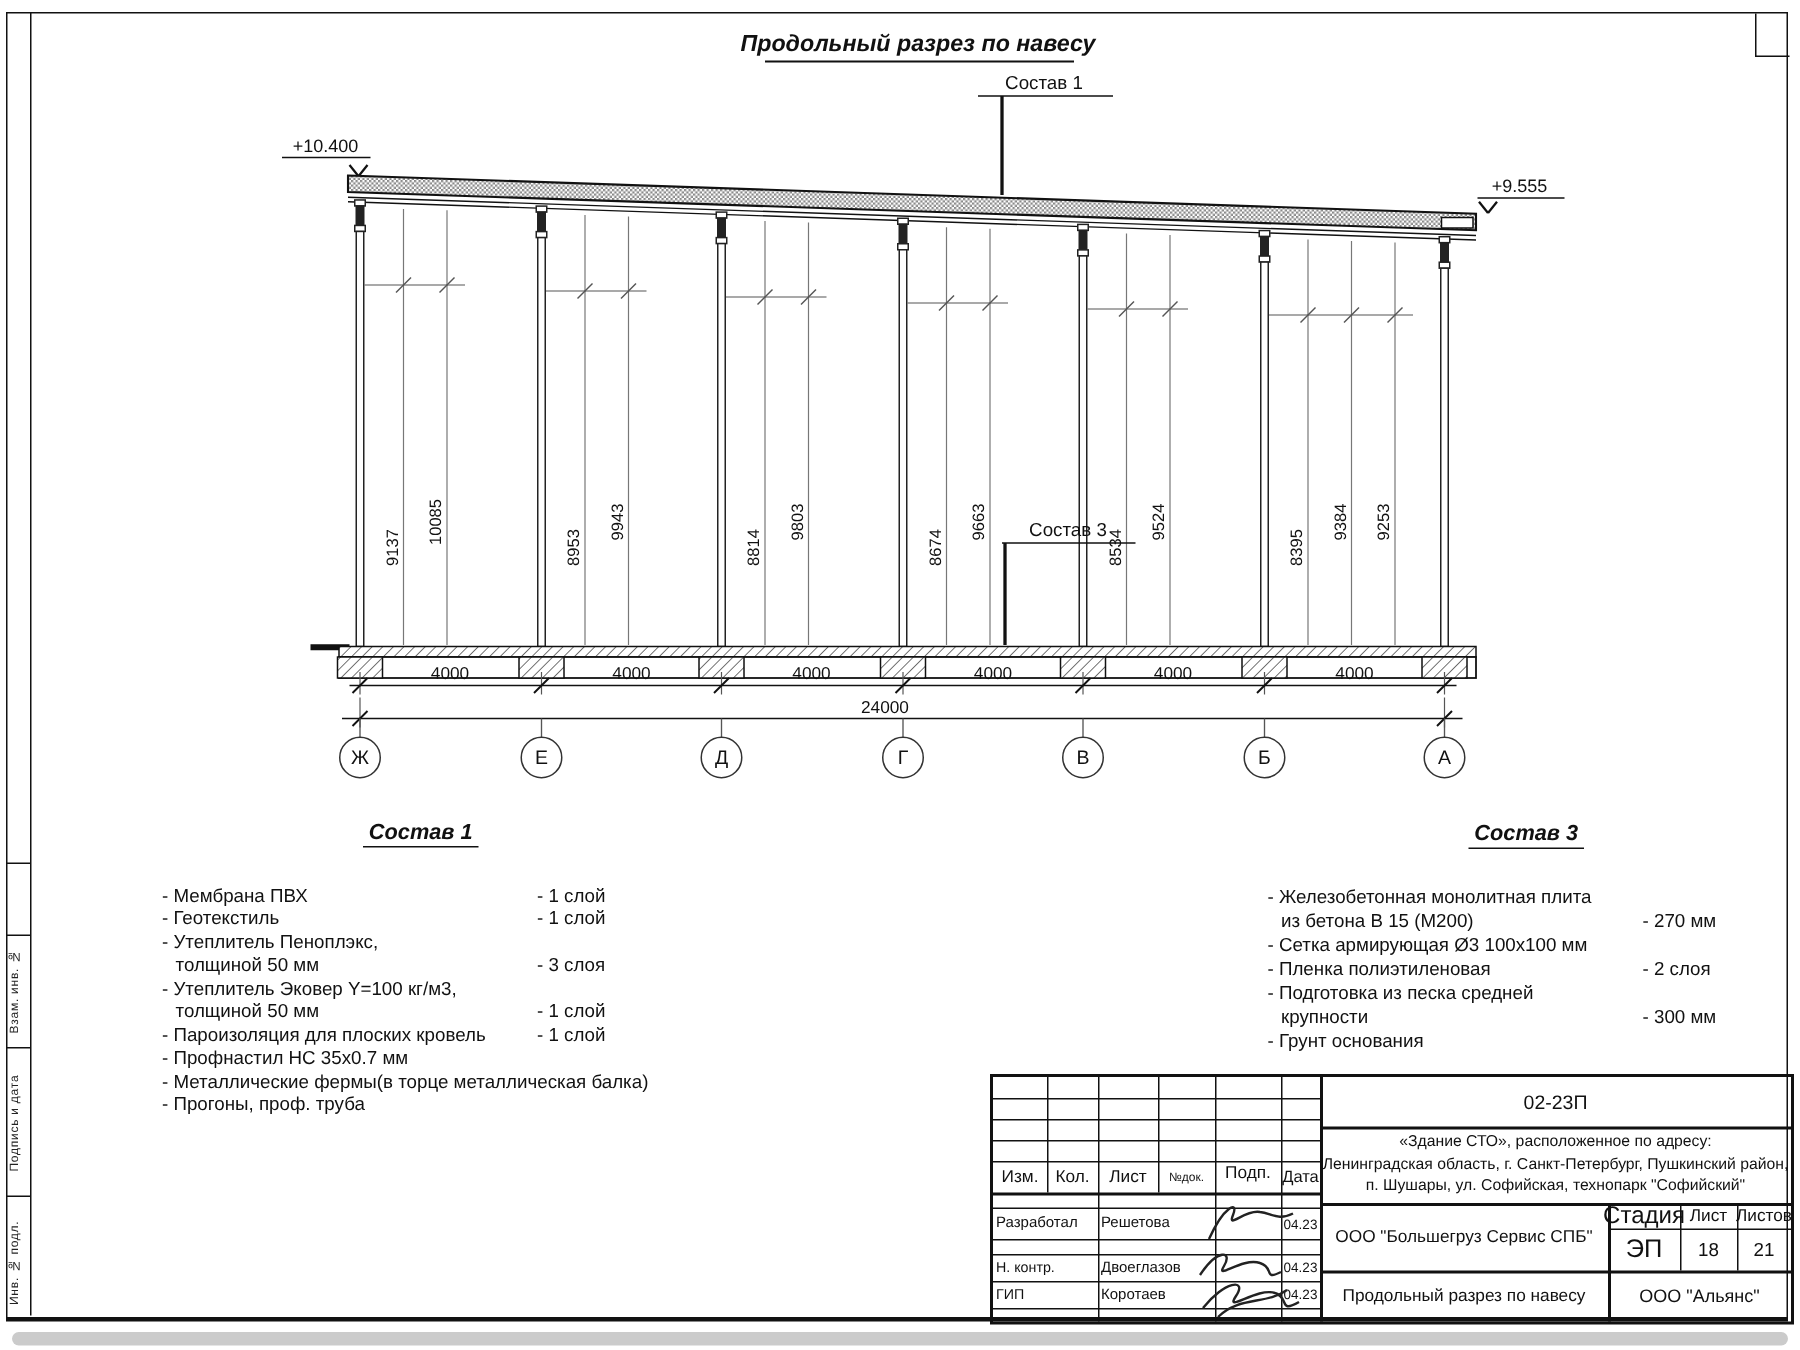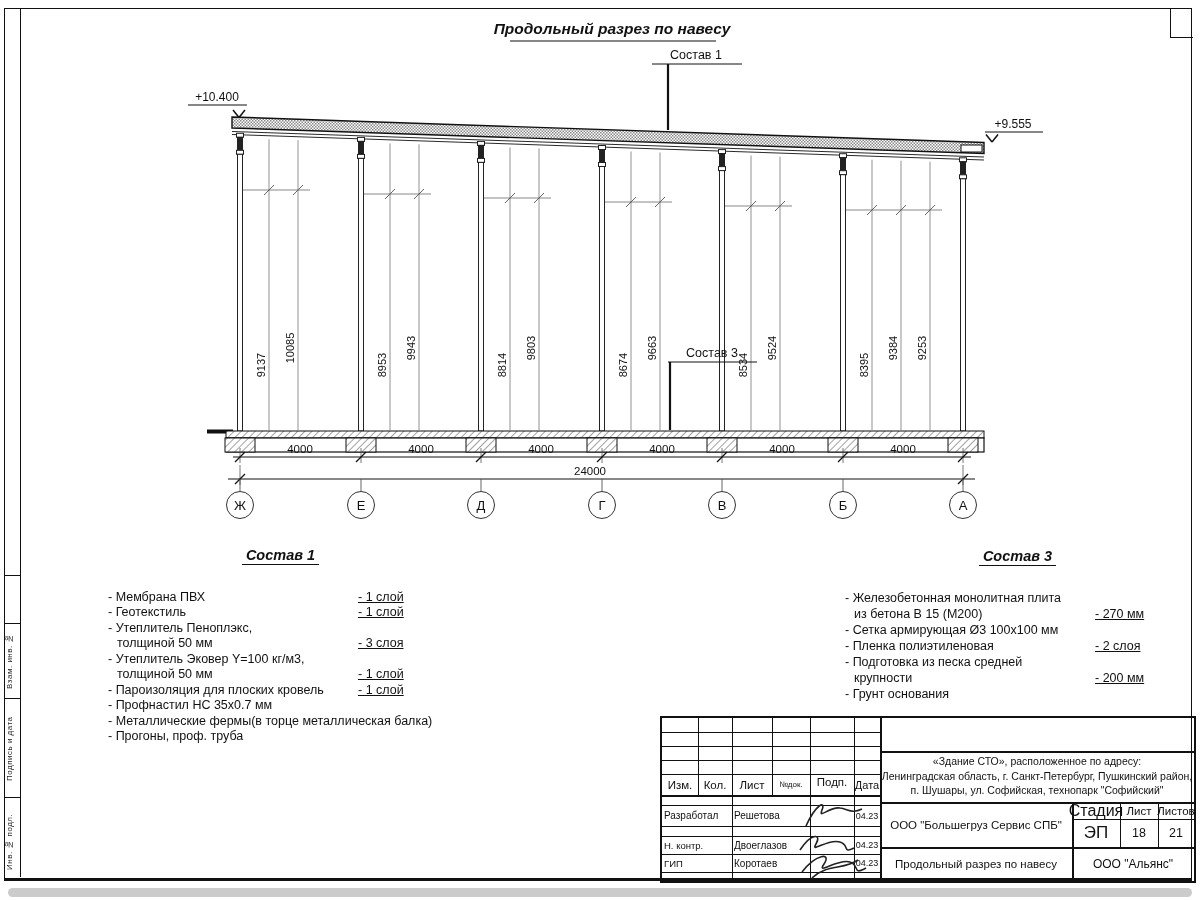--- a/index.html
+++ b/index.html
@@ -14,21 +14,21 @@
   .side-label{position:absolute;left:1px;width:14px;text-align:center;font-size:8px;color:#222;
               writing-mode:vertical-rl;transform:rotate(180deg);letter-spacing:.5px;white-space:nowrap;}
   .tr-box{position:absolute;left:1170px;top:9px;width:22px;height:28px;
           border-left:1.5px solid #111;border-bottom:1.5px solid #111;}
   
   .sostav{position:absolute;font-size:12.5px;line-height:15.5px;}
   .sostav h3{margin:0 0 26px 0;text-align:center;font-size:14.5px;font-style:italic;font-weight:bold;}
   .sostav h3 span{border-bottom:1.2px solid #111;padding:0 4px 1px 4px;}
   .s-row{position:relative;white-space:nowrap;}
   .s-row.indent .s-text{padding-left:9px;}
-  .s-val{position:absolute;left:250px;top:0;text-decoration:underline;}
+  .s-val{position:absolute;left:250px;top:0;}
   
   .tb{position:absolute;left:660px;top:716px;width:532px;height:163px;border:2px solid #111;box-sizing:content-box;}
   .tb .vl{position:absolute;top:0;width:1.2px;background:#111;}
   .tb .hl{position:absolute;height:1.2px;background:#111;}
   .tb .cell{position:absolute;display:flex;align-items:center;justify-content:center;text-align:center;}
   .gray-bar{position:absolute;left:8px;top:888px;width:1184px;height:9px;background:#cbcbcb;border-radius:5px;}
   svg text{fill:#111;}
 </style>
 </head>
 <body>
@@ -284,21 +284,21 @@
     <div class="s-row"><span class="s-text">- Прогоны, проф. труба</span><span class="s-val"></span></div>
   </div>
 
   <div class="sostav" style="left:845px;top:548px;width:345px;line-height:16px">
     <h3><span>Состав 3</span></h3>
     <div class="s-row"><span class="s-text">- Железобетонная  монолитная плита</span><span class="s-val"></span></div>
     <div class="s-row indent"><span class="s-text">из бетона В 15 (М200)</span><span class="s-val">- 270 мм</span></div>
     <div class="s-row"><span class="s-text">- Сетка армирующая Ø3 100х100 мм</span><span class="s-val"></span></div>
     <div class="s-row"><span class="s-text">- Пленка полиэтиленовая</span><span class="s-val">- 2 слоя</span></div>
     <div class="s-row"><span class="s-text">- Подготовка из песка средней</span><span class="s-val"></span></div>
-    <div class="s-row indent"><span class="s-text">крупности</span><span class="s-val">- 200 мм</span></div>
+    <div class="s-row indent"><span class="s-text">крупности</span><span class="s-val">- 300 мм</span></div>
     <div class="s-row"><span class="s-text">- Грунт основания</span><span class="s-val"></span></div>
   </div>
 
   <div class="tb">
 
     <div class="vl" style="left:36px;height:77px"></div>
     <div class="vl" style="left:70px;height:163px"></div>
     <div class="vl" style="left:110px;height:77px"></div>
     <div class="vl" style="left:148px;height:163px"></div>
     <div class="vl" style="left:192px;height:163px"></div>
@@ -339,20 +339,21 @@
     <div class="cell" style="left:192px;top:136px;width:26px;height:18px;font-size:9px">04.23</div>
 
     <svg class="abs" style="left:138px;top:80px" width="68" height="34" viewBox="0 0 68 34">
       <path d="M6,28 C16,6 26,2 22,12 C18,22 30,8 40,10 C48,11 52,16 62,11" fill="none" stroke="#222" stroke-width="1.6"></path>
     </svg>
     <svg class="abs" style="left:130px;top:112px" width="84" height="52" viewBox="0 0 84 52">
       <path d="M8,20 C20,2 30,4 24,14 C18,24 36,8 48,12 C58,15 50,24 62,18" fill="none" stroke="#222" stroke-width="1.6"></path>
       <path d="M10,42 C24,24 40,22 32,34 C24,46 46,28 58,32 C68,35 60,46 74,38 M20,48 C34,34 52,40 66,30" fill="none" stroke="#222" stroke-width="1.6"></path>
     </svg>
 
+    <div class="cell" style="left:218px;top:0;width:314px;height:33px;font-size:13px">02-23П</div>
     <div class="abs" style="left:218px;top:36px;width:314px;height:48px;text-align:center;font-size:10.5px;line-height:14.5px">
       <div>«Здание СТО», расположенное по адресу:</div>
       <div>Ленинградская область, г. Санкт-Петербург, Пушкинский район,</div>
       <div>п. Шушары, ул. Софийская, технопарк "Софийский"</div>
     </div>
     <div class="cell" style="left:218px;top:84px;width:192px;height:45px;font-size:11.5px">ООО "Большегруз Сервис СПБ"</div>
     <div class="cell" style="left:410px;top:84px;width:48px;height:17px;font-size:16px">Стадия</div>
     <div class="cell" style="left:458px;top:84px;width:38px;height:17px;font-size:11.5px">Лист</div>
     <div class="cell" style="left:496px;top:84px;width:36px;height:17px;font-size:11.5px">Листов</div>
     <div class="cell" style="left:410px;top:101px;width:48px;height:27px;font-size:17px">ЭП</div>

